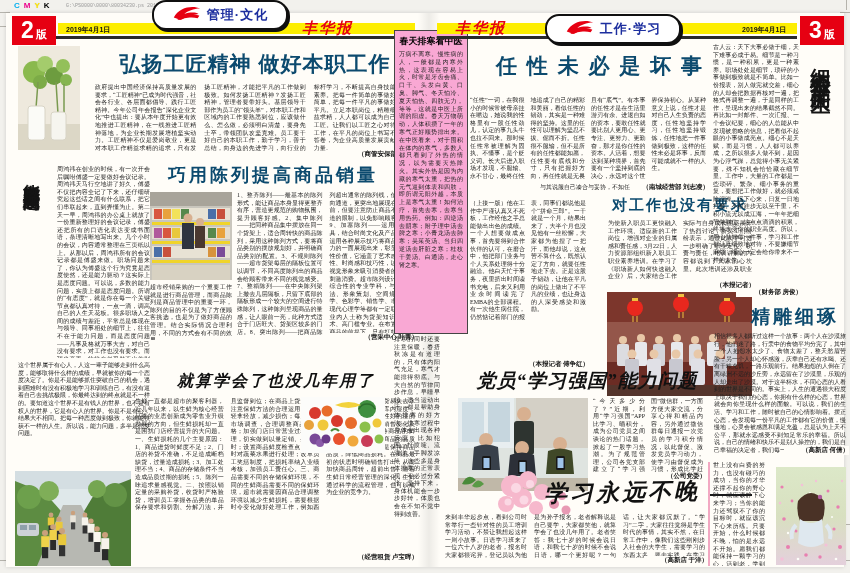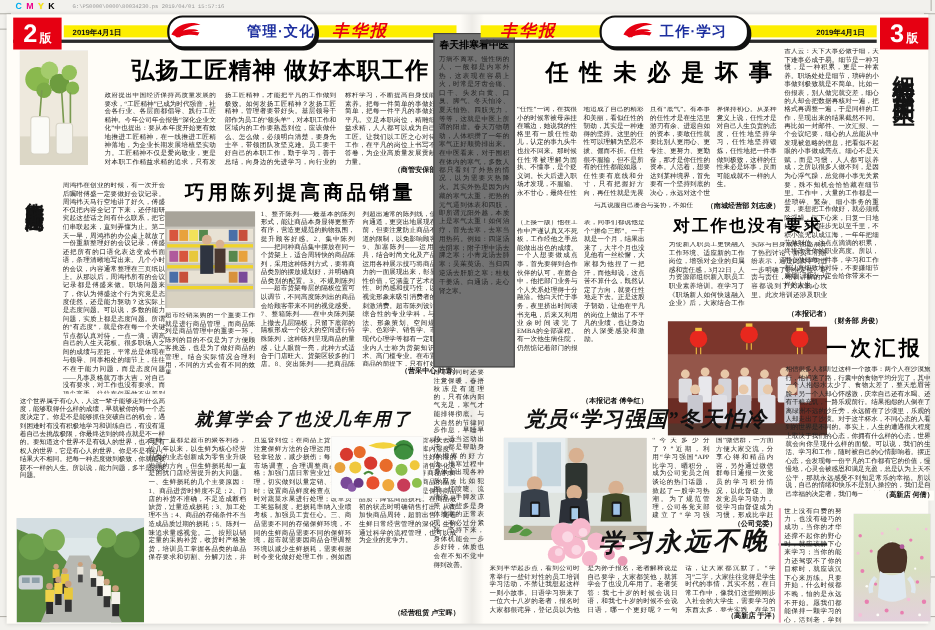--- a/index.html
+++ b/index.html
@@ -17,29 +17,29 @@
   .pgbox{position:absolute;width:44px;height:29px;background:#e60012;color:#fff;display:flex;align-items:center;justify-content:center;}
   .pgbox .num{font-size:23px;font-weight:900;line-height:1;}
   .pgbox .ban{font-size:11px;font-weight:bold;margin-left:2px;margin-top:8px;}
   .ybar{position:absolute;height:11px;background:#fdee00;}
   .hdate{position:absolute;font-size:7px;font-weight:bold;color:#111;}
   .hrule{position:absolute;height:3px;background:#2b2b2b;}
   .bubble{position:absolute;width:132px;height:26px;background:#fff;border:2px solid #101010;border-radius:14px;box-shadow:2px 2px 0 #101010;display:flex;align-items:center;justify-content:center;gap:5px;}
   .section-name{font-size:13px;font-weight:900;color:#1d2f9f;letter-spacing:1px;}
   .masthead{position:absolute;font-family:"Liberation Serif",serif;font-style:italic;font-weight:900;font-size:15px;color:#e60012;letter-spacing:2px;}
   
-  .hl-sans{position:absolute;font-family:"Liberation Sans",sans-serif;font-weight:900;color:#000000;text-align:center;}
+  .hl-sans{position:absolute;font-family:"Liberation Sans",sans-serif;font-weight:900;color:#0c4a6e;text-align:center;}
   .hl-serif{position:absolute;font-family:"Liberation Serif",serif;font-weight:900;color:#111;text-align:center;}
   .vhl{position:absolute;writing-mode:vertical-rl;text-orientation:upright;font-family:"Liberation Serif",serif;font-weight:900;color:#141414;}
   
   .bt{position:absolute;font-size:6px;line-height:7.6px;text-align:justify;color:#222;overflow:hidden;font-family:"Liberation Serif",serif;}
   .byline{position:absolute;font-size:6.5px;font-weight:bold;color:#111;text-align:right;background:#fffdf8;padding-left:3px;font-family:"Liberation Serif",serif;}
   .photo{position:absolute;overflow:hidden;background:#ddd;}
   .photo svg{display:block;width:100%;height:100%;}
-  .tcmbox{position:absolute;border:1px solid #444;background:#737373;padding:4px 4px;}
+  .tcmbox{position:absolute;border:1px solid #444;background:#f9a8d4;padding:4px 4px;}
   .tcmbox .t{font-size:9px;font-weight:900;text-align:center;margin-bottom:3px;font-family:"Liberation Sans",sans-serif;}
   .tcmbox .b{font-size:6px;line-height:7.8px;text-align:justify;color:#222;overflow:hidden;font-family:"Liberation Serif",serif;}
   .dashline{position:absolute;height:2px;background:#1a1a1a;}
   .sidecol{border-left:2px solid #f2a8c2;padding-left:3px;}
 </style>
 </head>
 <body>
 
 <div class="cmyk">
   <span class="c-c">C</span><span class="c-m">M</span><span class="c-y">Y</span><span class="c-k">K</span>
@@ -57,21 +57,21 @@
 <div class="sheet"></div>
 <div class="fold"></div>
 
 <div class="ybar" style="left:58px;top:23px;width:357px;"></div>
 <div class="hdate" style="left:66px;top:25px;">2019年4月1日</div>
 <div class="hrule" style="left:12px;top:36px;width:403px;"></div>
 <div class="pgbox" style="left:12px;top:16px;">
   <span class="num">2</span>
   <span class="ban">版</span>
 </div>
-<div class="bubble" style="left:152px;top:14px;justify-content:space-between;">
+<div class="bubble" style="left:152px;top:0;">
   <span><svg width="30" height="18" viewBox="0 0 34 20">
         <path d="M2 15 C8 3 24 1 32 5 C24 5 18 8 14 11 C20 9 27 9 30 11 C22 12 14 15 10 18 Z" fill="#e60012"></path>
         <path d="M6 17 C14 12 26 11 31 13 L29 16 C22 14 12 16 8 18 Z" fill="#e60012"></path>
       </svg></span>
   <span class="section-name">管理·文化</span>
 </div>
 <div class="masthead" style="left:302px;top:19px;">丰华报</div>
 
 <div class="photo" style="left:18px;top:46px;width:62px;height:104px;">
   <svg viewBox="0 0 62 104" preserveAspectRatio="none">
@@ -285,21 +285,21 @@
         <rect x="106" y="67" width="14" height="26" rx="2" fill="#c8c8d0"></rect>
     </g>
     <rect y="93" width="145" height="11" fill="#55352c"></rect>
   </svg>
 </div>
 
 <div class="bt" style="left:713px;top:44px;width:86px;height:250px;">古人云：天下大事必做于细，天下难事必成于易。细节是一种习惯，是一种积累，更是一种素养。职场处处是细节，琐碎的小事做到极致就是不简单。比如一份报表，别人做完就交差，细心的人却会把数据再核对一遍，把格式再调整一遍，于是同样的工作，呈现出来的结果截然不同。再比如一封邮件、一次汇报、一个会议纪要，细心的人总能从中发现被忽略的信息，把看似不起眼的小事做成亮点。细心不是天赋，而是习惯，人人都可以养成，之所以很多人做不到，是因为心浮气躁，总觉得小事无关紧要，殊不知机会恰恰藏在细节里。工作中，大量的工作都是一些琐碎、繁杂、细小事务的重复，要想把工作做好，就必须戒除浮躁，沉下心来，日复一日地打磨。不积跬步无以至千里，不积小流无以成江海，一年年把细节做到位，这点点滴滴的积累，终将改变你的职业高度。所以，用心做好每一件事，学习和工作都认真细致地对待，不要嫌细节麻烦，细心一定会给你带来不一样的人生。</div>
 <div class="byline" style="left:736px;top:288px;width:63px;">（财务部  房俊）</div>
 <div class="vhl" style="left:808px;top:52px;height:240px;font-size:20px;letter-spacing:3px;">细心给你不一样的人生</div>
 
-<div class="hl-sans" style="left:748px;top:304px;width:94px;font-size:19px;letter-spacing:3px;">一次汇报</div>
+<div class="hl-sans" style="left:748px;top:304px;width:94px;font-size:19px;letter-spacing:3px;">精雕细琢</div>
 <div class="bt" style="left:714px;top:333px;width:132px;height:120px;">相信很多人都听过这样一个故事：两个人在沙漠旅行，他们迷了路，行囊中的食物平均分完了，其中一个人抱怨水太少了、食物太差了，整天愁眉苦脸；另一个人却心怀感激，庆幸自己还有水喝、还有干粮充饥，一路乐观前行。结果抱怨的人倒在了离绿洲不远的沙丘旁，永远留在了沙漠里，乐观的人却走出了沙漠。对于这半杯水，不同心态的人看到的世界是不同的。事实上，人生的遭遇很大程度上取决于我们的心态，你拥有什么样的心态，世界就会向你呈现什么样的面貌。可以说，我们的生活、学习和工作，随时被自己的心情影响着。摆正心态，会发现每一份平凡的工作都有它的价值，慢慢地，心灵会被感恩和满足充盈，总是认为上天不公平，那就永远感受不到知足常乐的幸福。所以说，自己的情绪和快乐不是别人操控的，我们是自己幸福的决定者，我们每一个人都应该摆正并拥有良好的心态，这样才能找到幸福的源泉，走向成功的彼岸。</div>
 <div class="byline" style="left:784px;top:446px;width:62px;">（高新店  何倩）</div>
 <div class="photo" style="left:776px;top:467px;width:70px;height:98px;">
   <svg viewBox="0 0 70 98" preserveAspectRatio="none">
     <defs>
         <linearGradient id="fld" x1="0" y1="0" x2="0" y2="1">
           <stop offset="0" stop-color="#dce8c8"></stop>
           <stop offset="0.5" stop-color="#d8e0c0"></stop>
           <stop offset="1" stop-color="#e4d0dc"></stop>
         </linearGradient>
@@ -334,21 +334,21 @@
         <circle cx="22" cy="92" r="1.3"></circle>
         <circle cx="60" cy="92" r="1.3"></circle>
       </g>
     <path d="M22 34 Q35 18 48 34 Q50 44 46 54 L24 54 Q20 44 22 34 Z" fill="#4a3226"></path>
     <path d="M24 52 Q35 60 46 52 L48 76 Q35 84 22 76 Z" fill="#dfe8ef"></path>
     <path d="M20 58 Q14 64 16 72 M50 58 Q56 64 54 72" stroke="#dfe8ef" stroke-width="4" fill="none"></path>
     <circle cx="44" cy="30" r="2.2" fill="#b05a9c"></circle>
   </svg>
 </div>
 
-<div class="hl-serif" style="left:474px;top:368px;width:226px;font-size:19px;letter-spacing:1px;font-style:italic;">党员“学习强国”冬天怕冷</div>
+<div class="hl-serif" style="left:474px;top:368px;width:226px;font-size:19px;letter-spacing:1px;font-style:italic;">党员“学习强国”能力问题</div>
 <div class="photo" style="left:458px;top:398px;width:130px;height:93px;">
   <svg viewBox="0 0 130 93" preserveAspectRatio="none">
     <rect width="130" height="93" fill="#dfe4e0"></rect>
     <rect x="0" y="0" width="56" height="50" fill="#e8eef0"></rect>
       <rect x="58" y="0" width="72" height="50" fill="#d4d0c6"></rect>
     <rect x="4" y="4" width="22" height="40" fill="#cfdde4"></rect>
       <rect x="30" y="4" width="22" height="40" fill="#c6d6de"></rect>
     <circle cx="66" cy="16" r="7" fill="#d8b090"></circle>
       <rect x="56" y="23" width="20" height="34" rx="3" fill="#2e3430"></rect>
     <circle cx="28" cy="42" r="7" fill="#d8b090"></circle>

